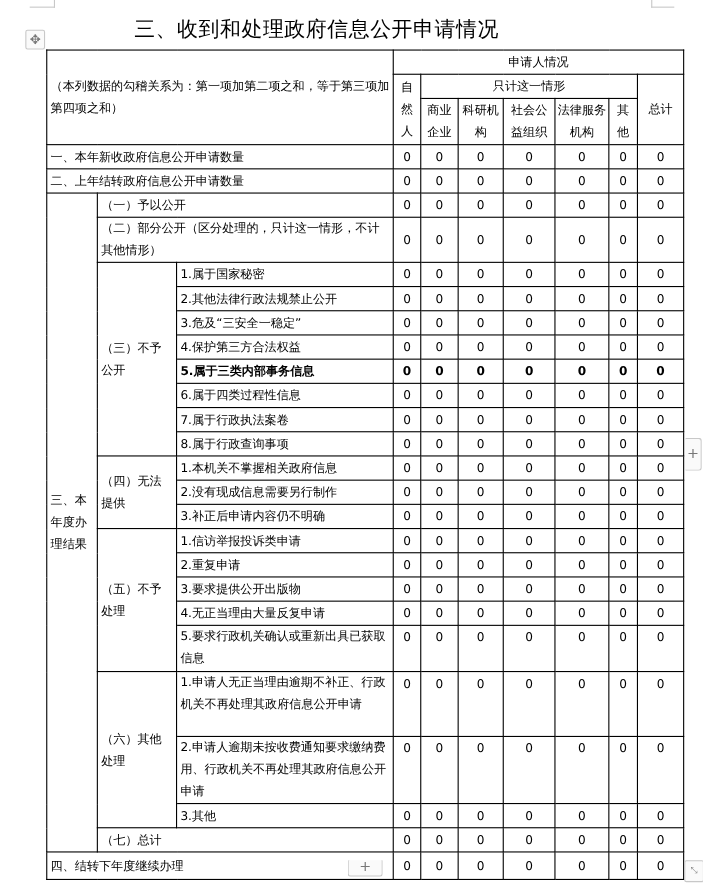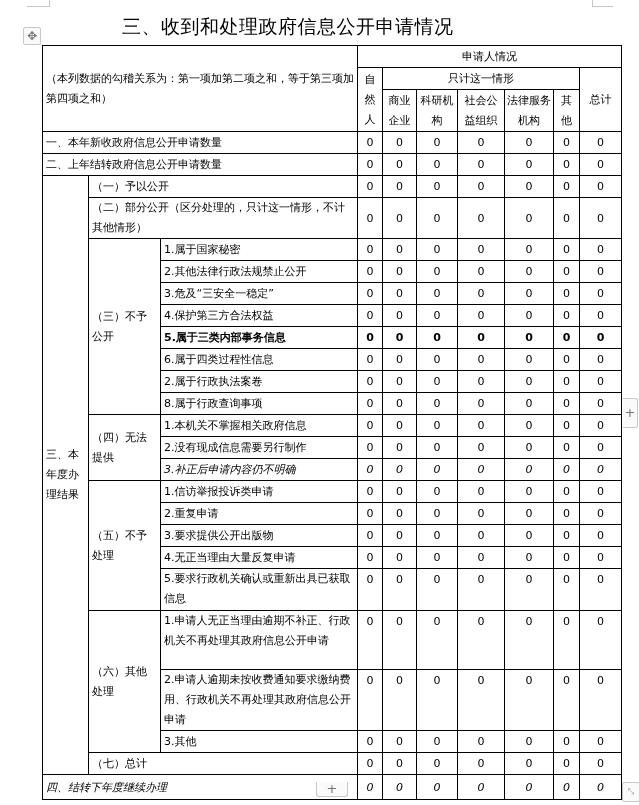--- a/index.html
+++ b/index.html
@@ -165,21 +165,21 @@
         <td class="" style="">6.属于四类过程性信息</td>
         <td class="num">0</td>
         <td class="num">0</td>
         <td class="num">0</td>
         <td class="num">0</td>
         <td class="num">0</td>
         <td class="num">0</td>
         <td class="num">0</td>
       </tr>
       <tr style="height: 21px;">
-        <td class="" style="">2.属于行政执法案卷</td>
+        <td class="" style="">7.属于行政执法案卷</td>
         <td class="num">0</td>
         <td class="num">0</td>
         <td class="num">0</td>
         <td class="num">0</td>
         <td class="num">0</td>
         <td class="num">0</td>
         <td class="num">0</td>
       </tr>
       <tr style="height: 21px;">
         <td class="" style="">8.属于行政查询事项</td>
@@ -205,21 +205,21 @@
       <tr style="height: 21px;">
         <td class="" style="">2.没有现成信息需要另行制作</td>
         <td class="num">0</td>
         <td class="num">0</td>
         <td class="num">0</td>
         <td class="num">0</td>
         <td class="num">0</td>
         <td class="num">0</td>
         <td class="num">0</td>
       </tr>
-      <tr style="height: 21px; font-style: italic;">
+      <tr style="height: 21px;">
         <td class="" style="">3.补正后申请内容仍不明确</td>
         <td class="num">0</td>
         <td class="num">0</td>
         <td class="num">0</td>
         <td class="num">0</td>
         <td class="num">0</td>
         <td class="num">0</td>
         <td class="num">0</td>
       </tr>
       <tr style="height: 21px;">
@@ -307,21 +307,21 @@
       <tr style="height: 21px; margin-top: 45px;">
         <td colspan="2">（七）总计</td>
         <td class="num">0</td>
         <td class="num">0</td>
         <td class="num">0</td>
         <td class="num">0</td>
         <td class="num">0</td>
         <td class="num">0</td>
         <td class="num">0</td>
       </tr>
-      <tr style="height: 25px; font-style: italic;">
+      <tr style="height: 25px;">
         <td colspan="3">四、结转下年度继续办理</td>
         <td class="num">0</td>
         <td class="num">0</td>
         <td class="num">0</td>
         <td class="num">0</td>
         <td class="num">0</td>
         <td class="num">0</td>
         <td class="num">0</td>
       </tr>
     </tbody>

